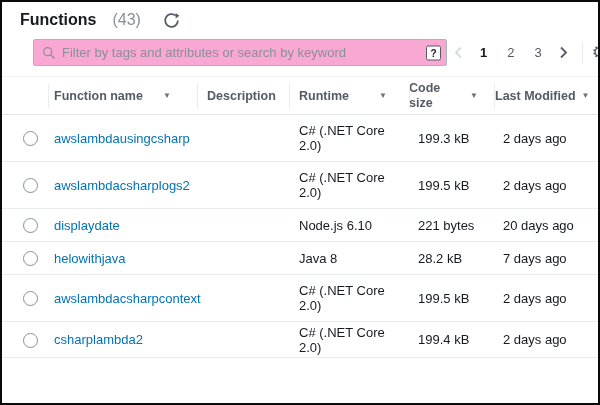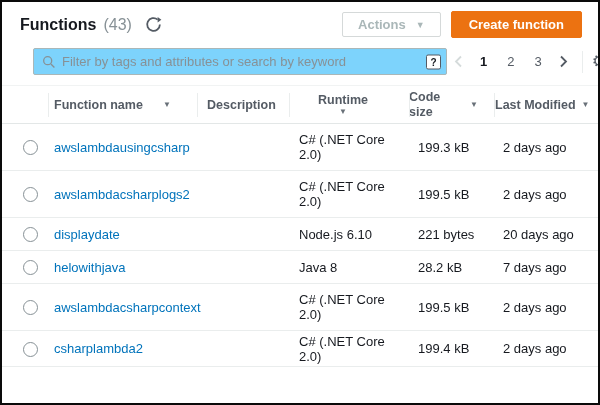--- a/index.html
+++ b/index.html
@@ -6,42 +6,42 @@
   body { background:#fff; font-family:"Liberation Sans","DejaVu Sans",sans-serif; }
   .frame {
     width:600px; height:405px; border:2px solid #0a0a0a; background:#fff;
     overflow:hidden; position:relative;
   }
   
   .topbar {
     display:flex; justify-content:space-between; align-items:center;
     padding:9px 16px 7px 18px;
   }
-  .title-group { display:flex; align-items:center; gap:7px; }
+  .title-group { display:flex; align-items:center; gap:16px; }
   .page-title { font-size:16px; font-weight:700; color:#16191f; }
   .fn-count  { font-size:16px; color:#879196; }
   .refresh-btn { margin-left:6px; cursor:pointer; display:flex; align-items:center; }
   .btn-group { display:flex; align-items:center; gap:10px; }
   .btn-secondary {
     display:flex; align-items:center; gap:10px;
     background:#fff; border:1px solid #d5d9d9; border-radius:2px;
     padding:4px 15px; font-size:13px; font-weight:700; color:#aab7b8;
     font-family:inherit; cursor:default;
   }
   .btn-secondary .caret { font-size:9px; color:#aab7b8; }
   .btn-primary {
     background:#ec7211; border:1px solid #ec7211; border-radius:2px;
     padding:5px 17px; font-size:13px; font-weight:700; color:#fff;
     font-family:inherit; cursor:pointer;
   }
   
   .toolbar { display:flex; align-items:center; padding:3px 12px 8px 31px; }
   .search-box {
     position:relative; flex:0 0 414px; height:27px;
-    border:1px solid #aab7b8; border-radius:2px; background:#7dd3fc;
+    border:1px solid #aab7b8; border-radius:2px; background:#f9a8d4;
     display:flex; align-items:center;
   }
   .search-box .mag { margin:0 6px 0 8px; flex:0 0 auto; display:flex; }
   .search-input {
     border:none; outline:none; flex:1; font-size:13px; color:#16191f;
     font-family:inherit; background:transparent; padding-right:28px;
   }
   .search-input::placeholder { color:#879196; }
   .help-badge {
     position:absolute; right:5px; top:50%; transform:translateY(-50%);
@@ -65,21 +65,21 @@
   th:not(:first-child)::before {
     content:""; position:absolute; left:0; top:50%; transform:translateY(-50%);
     width:1px; height:24px; background:#eaeded;
   }
   .th-flex { display:flex; align-items:center; justify-content:space-between; }
   .sort-arrow { font-size:8px; color:#687078; }
   .th-name  { padding-left:6px;  }
   .th-name  .th-flex { padding-right:26px; }
   .th-desc  { padding-left:10px; }
   .th-run   { padding-left:10px; }
-  .th-run   .th-flex { padding-right:22px;flex-direction:column; }
+  .th-run   .th-flex { padding-right:22px; }
   .th-size  {  }
   .th-size  .th-flex { padding-right:16px; }
   .th-size  .lbl { display:inline-block; max-width:36px; line-height:15px; }
   .th-mod   { padding-left:1px; white-space:nowrap; }
   .th-mod   .th-flex { justify-content:flex-start; gap:6px; }
   tbody tr { border-bottom:1px solid #eaeded; }
   tr.tall  { height:47px; }
   tr.short { height:33px; }
   tr.mid   { height:36px; }
   td { font-size:13px; color:#16191f; vertical-align:middle; }
@@ -105,27 +105,20 @@
     <div class="title-group">
       <span class="page-title">Functions</span>
       <span class="fn-count">(43)</span>
       <span class="refresh-btn">
         <svg width="17" height="17" viewBox="0 0 16 16">
           <path d="M 14 8 A 6 6 0 1 1 11.9 3.4" fill="none" stroke="#545b64" stroke-width="1.7"></path>
           <polygon points="11.9,0.9 11.9,6.1 15.4,3.5" fill="#545b64"></polygon>
         </svg>
       </span>
     </div>
-    <div class="btn-group">
-      <button class="btn-secondary">
-        <span>Actions</span>
-        <span class="caret">▼</span>
-      </button>
-      <button class="btn-primary">Create function</button>
-    </div>
   </div>
 
   <div class="toolbar">
     <div class="search-box">
       <span class="mag">
         <svg width="14" height="14" viewBox="0 0 16 16">
           <circle cx="6.5" cy="6.5" r="4.6" fill="none" stroke="#879196" stroke-width="1.5"></circle>
           <line x1="10.2" y1="10.2" x2="14.2" y2="14.2" stroke="#879196" stroke-width="1.5"></line>
         </svg>
       </span>

